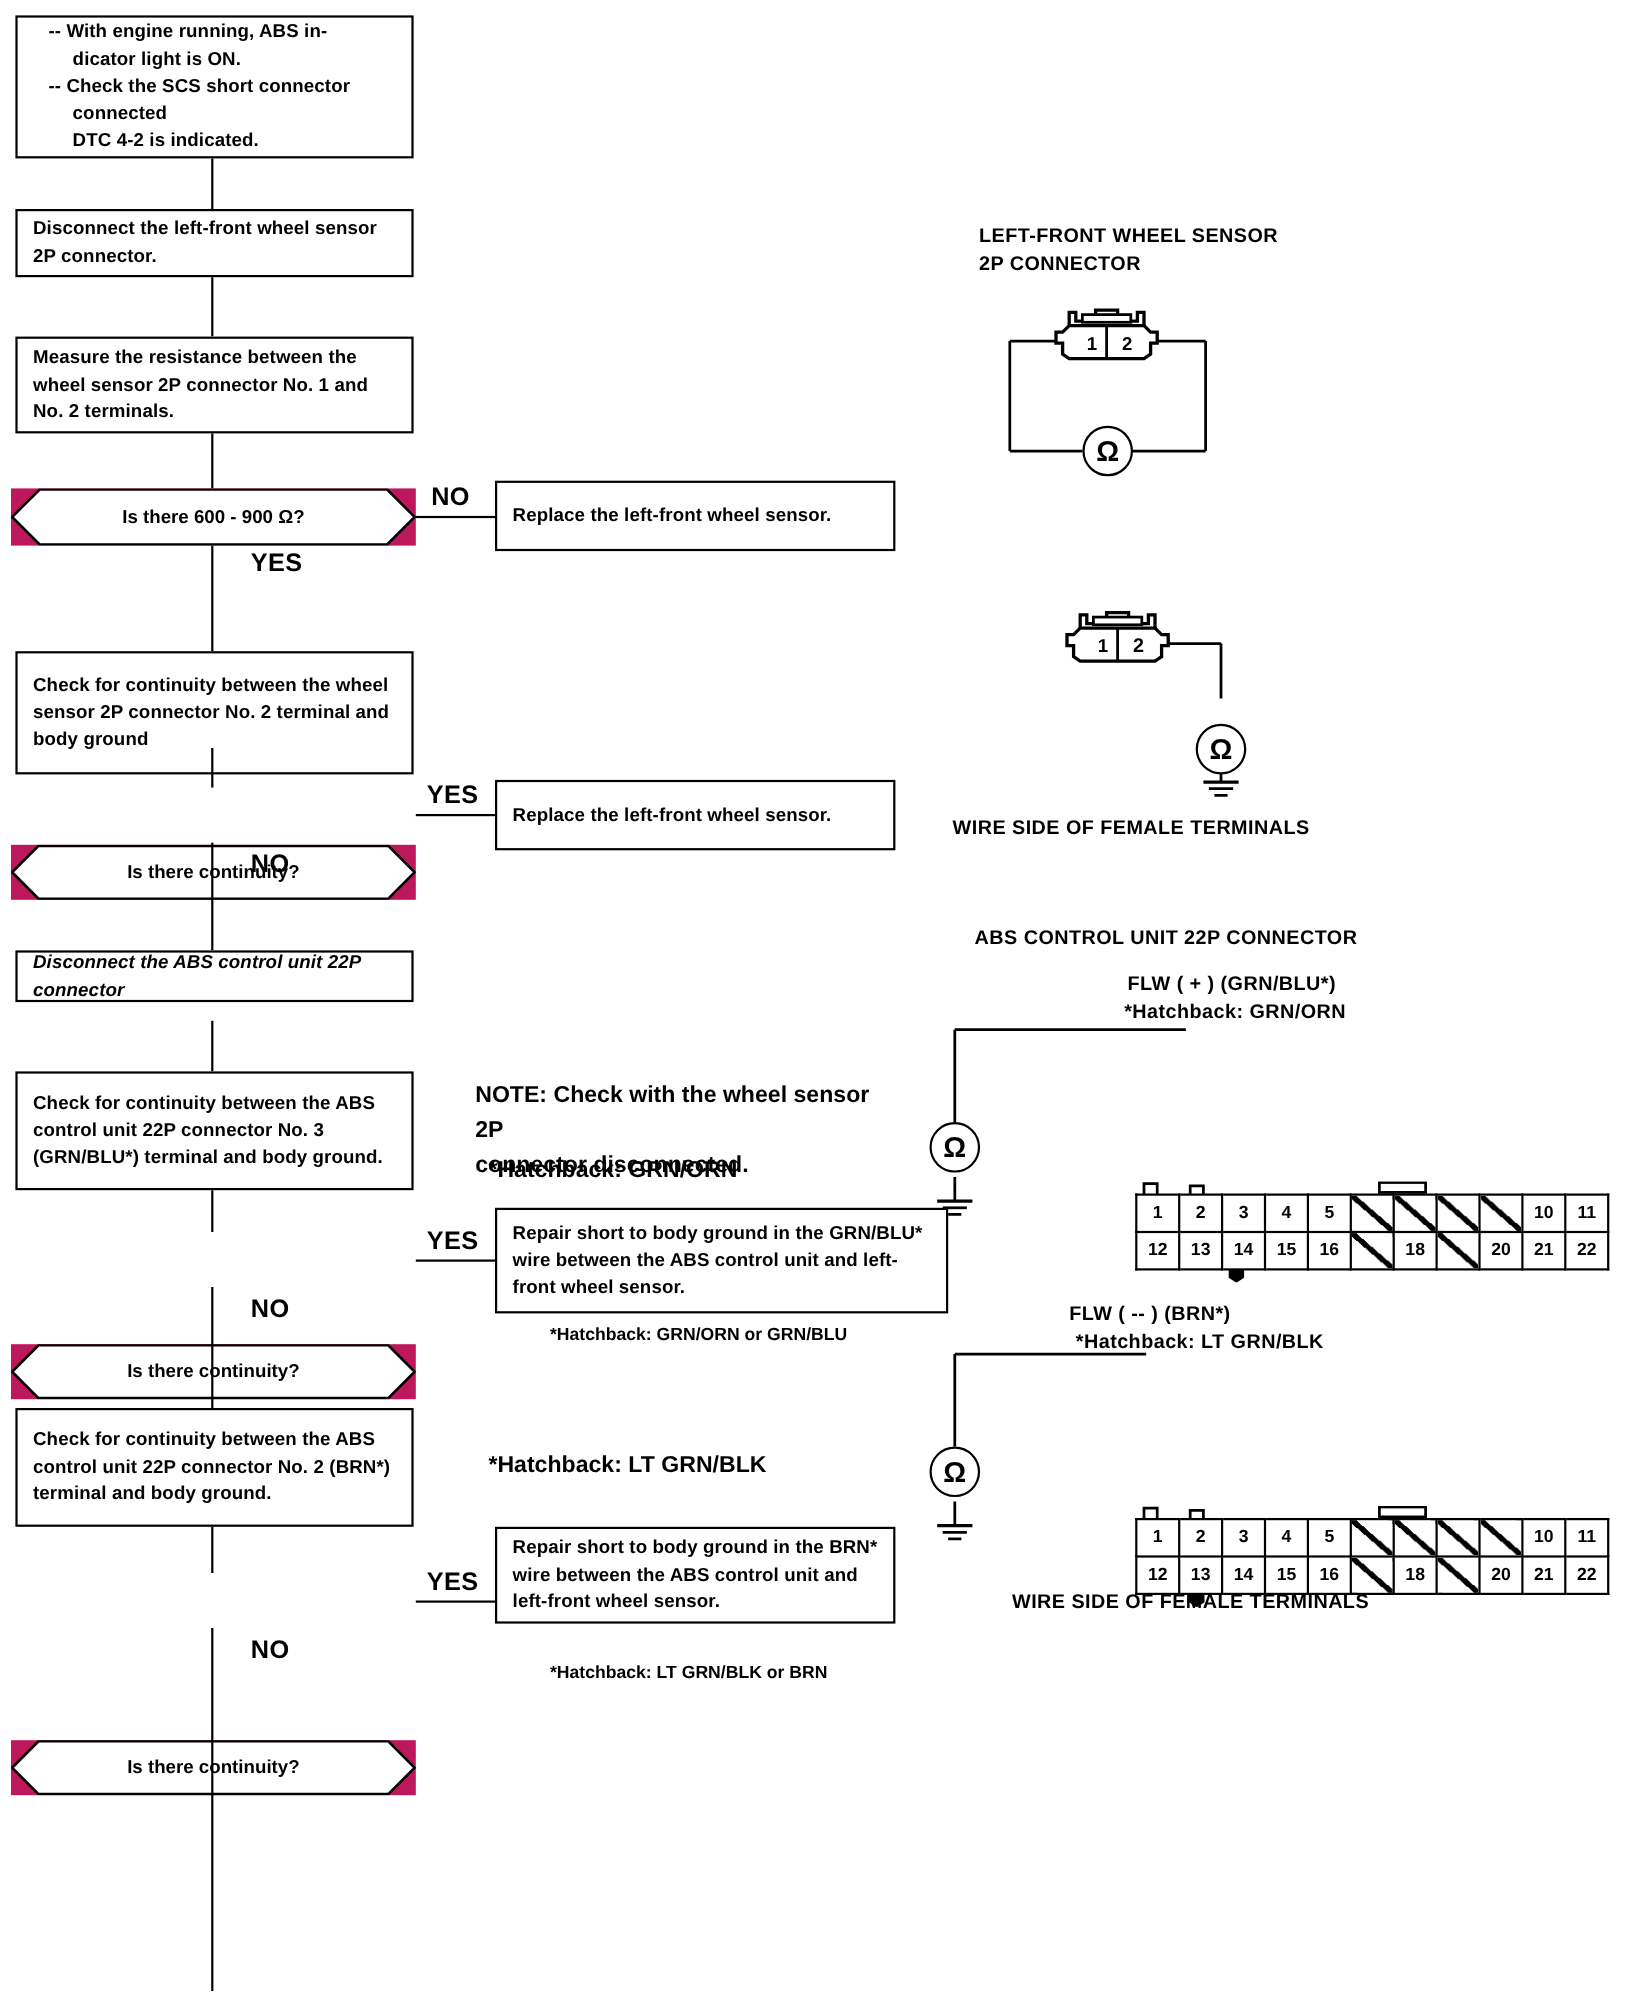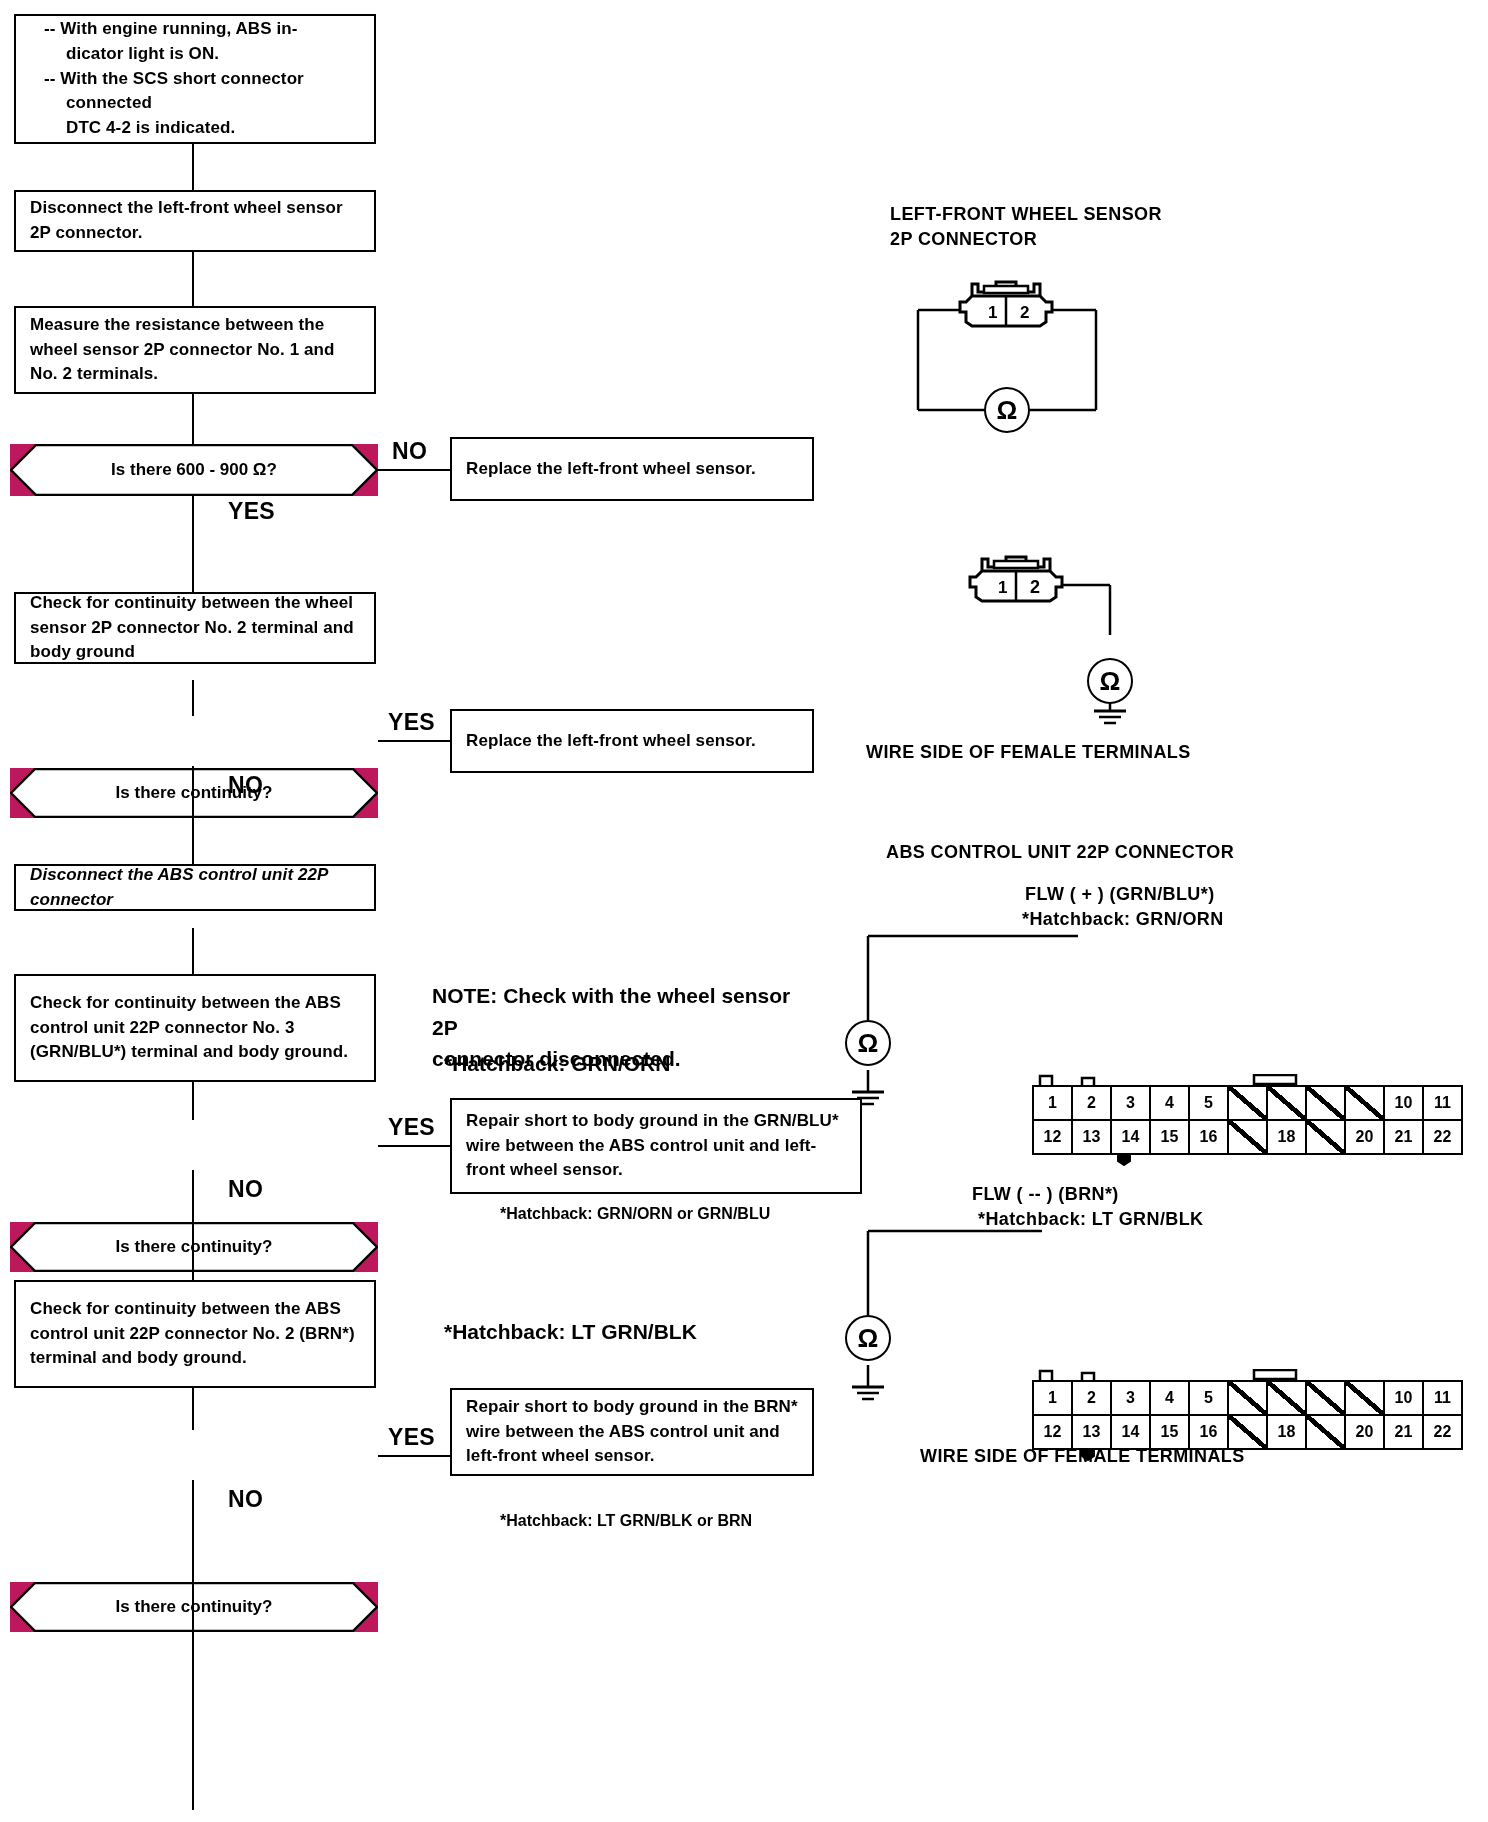--- a/index.html
+++ b/index.html
@@ -59,21 +59,21 @@
 </head>
 <body>
 
 <div class="abs box" style="left:14px;top:14px;width:362px;height:130px;padding-left:28px;">
   <div style="width:100%;">
     <div style="display:flex;">
         <span style="white-space:pre;"></span>
       </div>
     <div>--  With engine running, ABS in-</div>
     <div style="padding-left:22px;">dicator light is ON.</div>
-    <div>--  With the SCS short connector</div>
+    <div>--  Check the SCS short connector</div>
     <div style="padding-left:22px;">connected</div>
     <div style="padding-left:22px;">DTC 4-2 is indicated.</div>
   </div>
 </div>
 
 <div class="abs vline" style="left:192px;top:144px;height:46px;"></div>
 
 <div class="abs box" style="left:14px;top:190px;width:362px;height:62px;">
   <div>Disconnect  the  left-front  wheel sensor 2P connector.</div>
 </div>
@@ -96,21 +96,21 @@
 <div class="abs hline" style="left:378px;top:469px;width:72px;"></div>
 <div class="abs lbl" style="left:392px;top:438px;">NO</div>
 
 <div class="abs box" style="left:450px;top:437px;width:364px;height:64px;">
   <div>Replace   the   left-front   wheel sensor.</div>
 </div>
 
 <div class="abs vline" style="left:192px;top:496px;height:96px;"></div>
 <div class="abs lbl" style="left:228px;top:498px;">YES</div>
 
-<div class="abs box" style="left:14px;top:592px;width:362px;height:72px;">
+<div class="abs box" style="left:14px;top:592px;width:362px;height:112px;">
   <div>Check for continuity between the wheel sensor 2P connector No. 2 terminal and body ground</div>
 </div>
 
 <div class="abs vline" style="left:192px;top:680px;height:36px;"></div>
 
 <div class="abs hex" style="left:10px;top:716px;width:368px;height:50px;">
   <svg class="hexshape" viewBox="0 0 368 50" preserveAspectRatio="none">
     <polygon points="25,1 343,1 367,25 343,49 25,49 1,25" fill="#fff" stroke="#000" stroke-width="2.4"></polygon>
   </svg>
   <span class="hextext">Is there continuity?</span>

